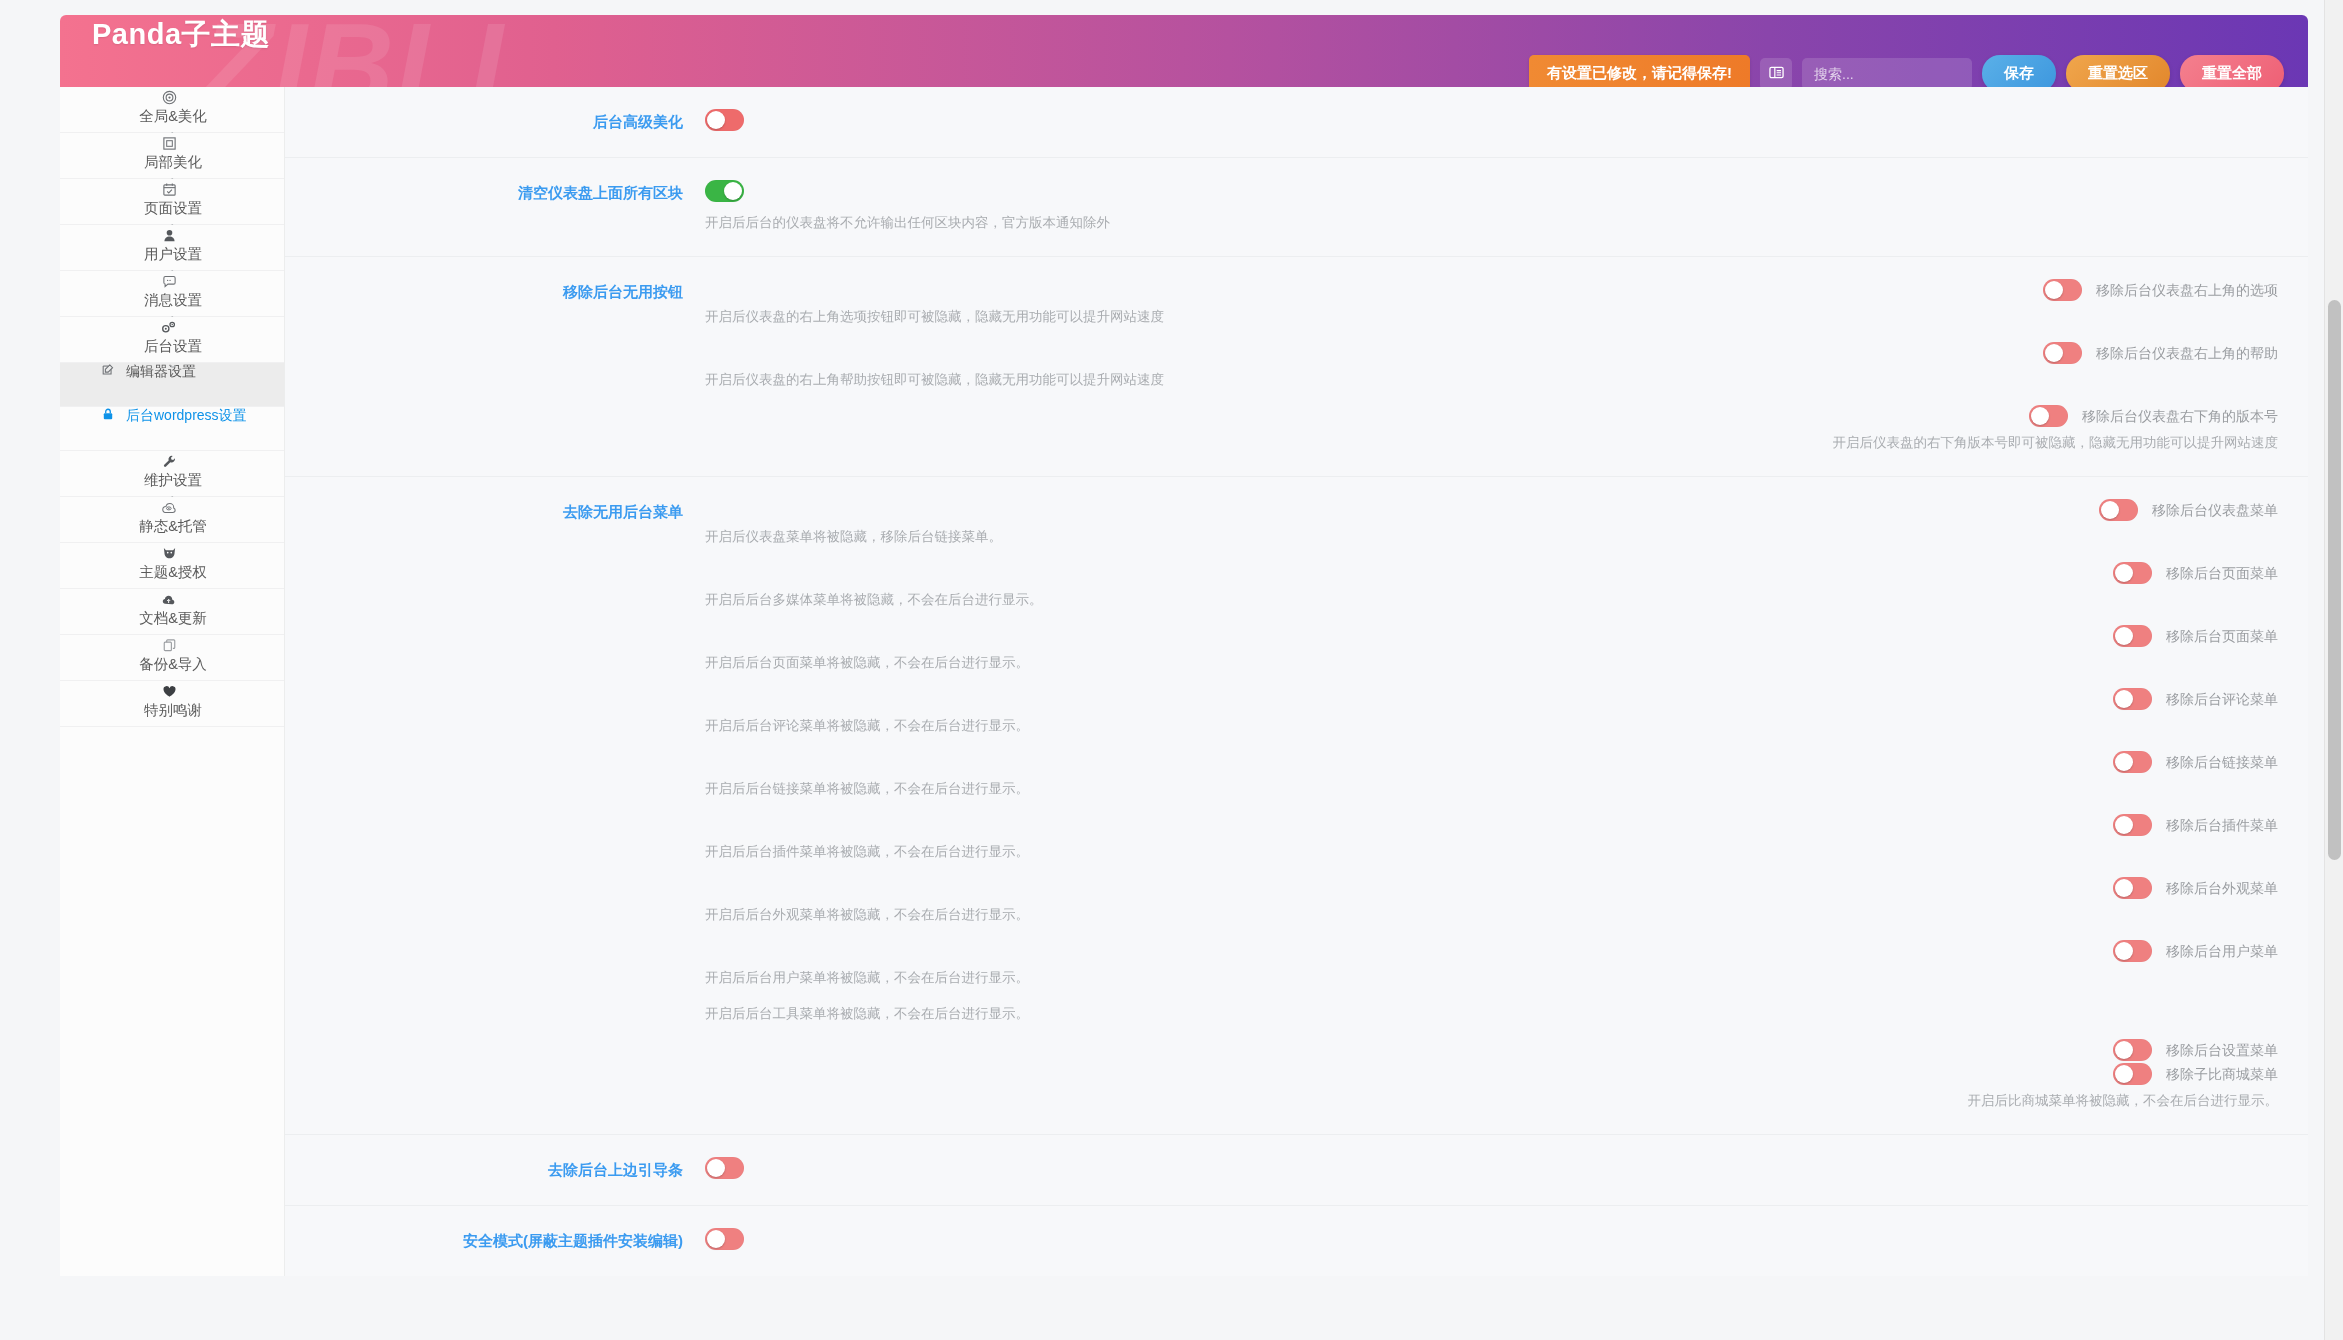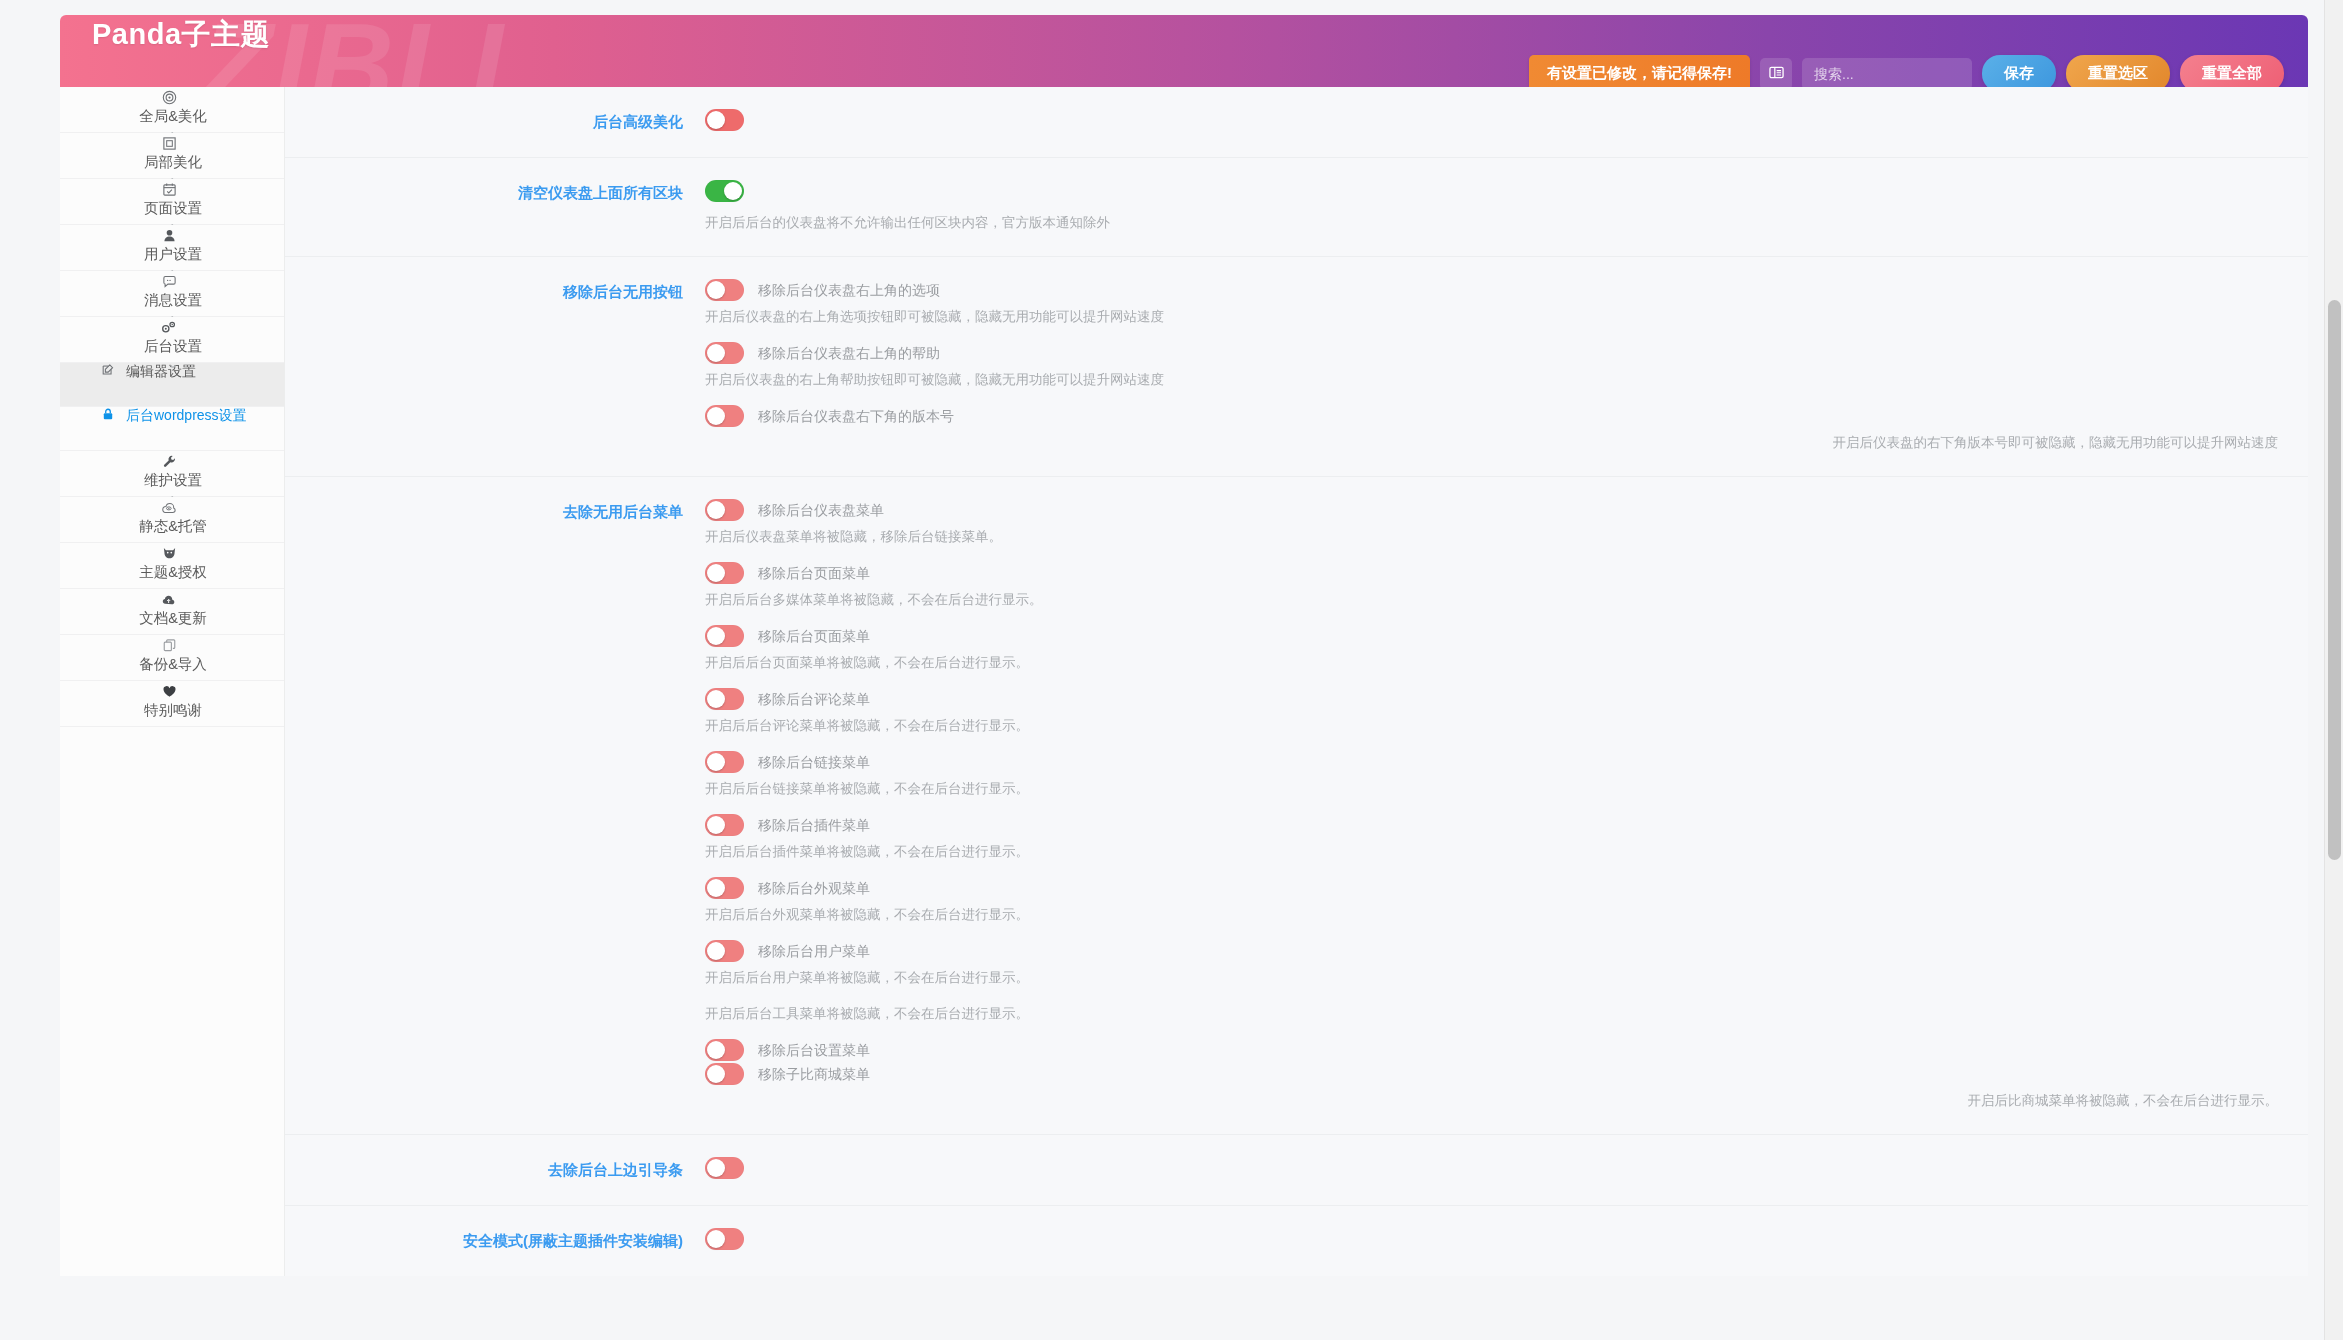--- a/index.html
+++ b/index.html
@@ -155,21 +155,21 @@
   .sw.soft { background: #ef8080; }
   .sw::after {
     content: ""; position: absolute; top: 2px; left: 2px;
     width: 18px; height: 18px; border-radius: 50%;
     background: #fff; box-shadow: 0 1px 2px rgba(0,0,0,0.22);
     transition: left .15s;
   }
   .sw.on { background: #3ab545; }
   .sw.on::after { left: 19px; }
 
-  .sub-opt { display: flex; align-items: center; margin-bottom: 2px; }
+  .sub-opt { display: flex; align-items: center; margin-bottom: 2px; justify-content: flex-end; }
   .sub-opt .sw { margin-right: 14px; }
   .sub-opt .opt-text {
     color: #9a9da1; font-size: 14px; line-height: 22px;
   }
   .opt-desc {
     color: #a9acb0; font-size: 13.5px; line-height: 22px;
     margin: 5px 0 14px 0;
   }
   .opt-desc.last { margin-bottom: 0; text-align: right; }
   .row-desc {

